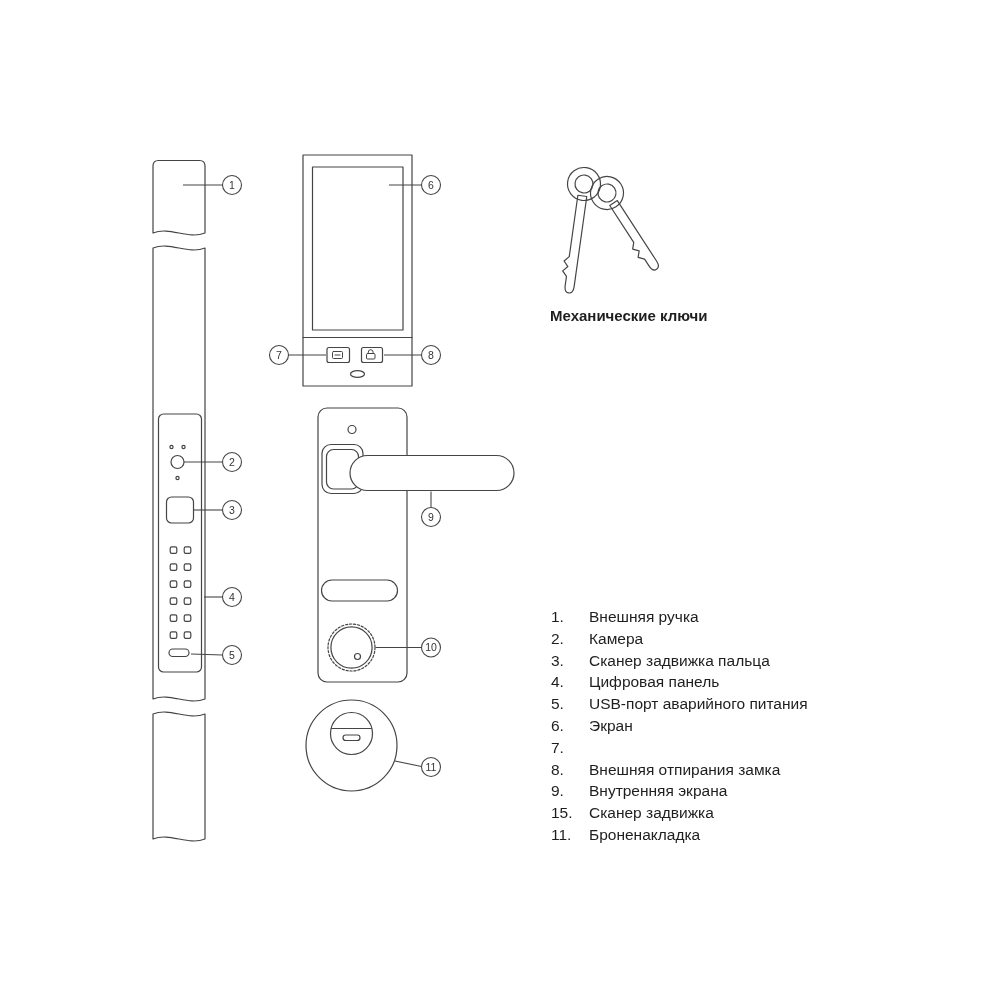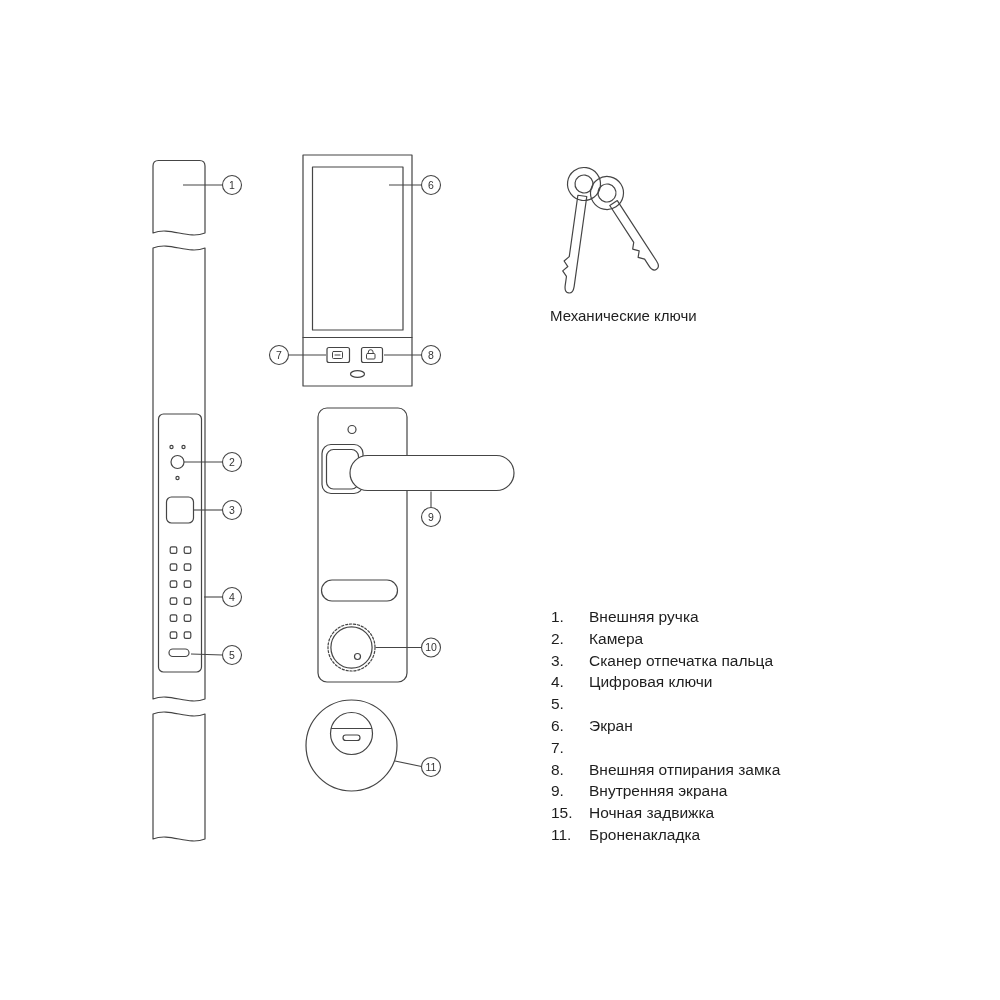--- a/index.html
+++ b/index.html
@@ -1,19 +1,19 @@
 <!DOCTYPE html>
 <html><head>
 <meta charset="utf-8">
 <style>
   html,body{margin:0;padding:0;background:#ffffff;}
   .stage{position:relative;width:1000px;height:1000px;background:#ffffff;
          font-family:"Liberation Sans",sans-serif;overflow:hidden;}
   .stage svg{position:absolute;left:0;top:0;font-family:"Liberation Sans",sans-serif;}
-  .keys-caption{position:absolute;left:550px;top:307px;font-size:15px;color:#1e1e1e;}
+  .keys-caption{position:absolute;left:550px;top:307px;font-size:15px;color:#1e1e1e;font-weight:bold;}
   .legend{position:absolute;left:551px;top:606px;margin:0;padding:0;list-style:none;
           font-size:15.5px;color:#1e1e1e;}
   .legend li{display:flex;line-height:21.8px;}
   .legend .num{flex:0 0 38px;width:38px;}
   .callout-num{font-size:10.5px;fill:#333;}
 </style>
 </head>
 <body>
 
 <div class="stage">
@@ -169,46 +169,47 @@
     <li>
         <span class="num">1.</span>
         <span>Внешняя ручка</span>
       </li>
     <li>
         <span class="num">2.</span>
         <span>Камера</span>
       </li>
     <li>
         <span class="num">3.</span>
-        <span>Сканер отпечатка пальца</span>
+        <span>Сканер задвижка пальца</span>
       </li>
     <li>
         <span class="num">4.</span>
-        <span>Цифровая ключи</span>
+        <span>Цифровая панель</span>
       </li>
     <li>
         <span class="num">5.</span>
+        <span>USB-порт аварийного питания</span>
       </li>
     <li>
         <span class="num">6.</span>
         <span>Экран</span>
       </li>
     <li>
         <span class="num">7.</span>
       </li>
     <li>
         <span class="num">8.</span>
         <span>Внешняя отпирания замка</span>
       </li>
     <li>
         <span class="num">9.</span>
         <span>Внутренняя экрана</span>
       </li>
     <li>
         <span class="num">15.</span>
-        <span>Ночная задвижка</span>
+        <span>Сканер задвижка</span>
       </li>
     <li>
         <span class="num">11.</span>
         <span>Броненакладка</span>
       </li>
   </ol>
 </div>
 
 </body></html>

